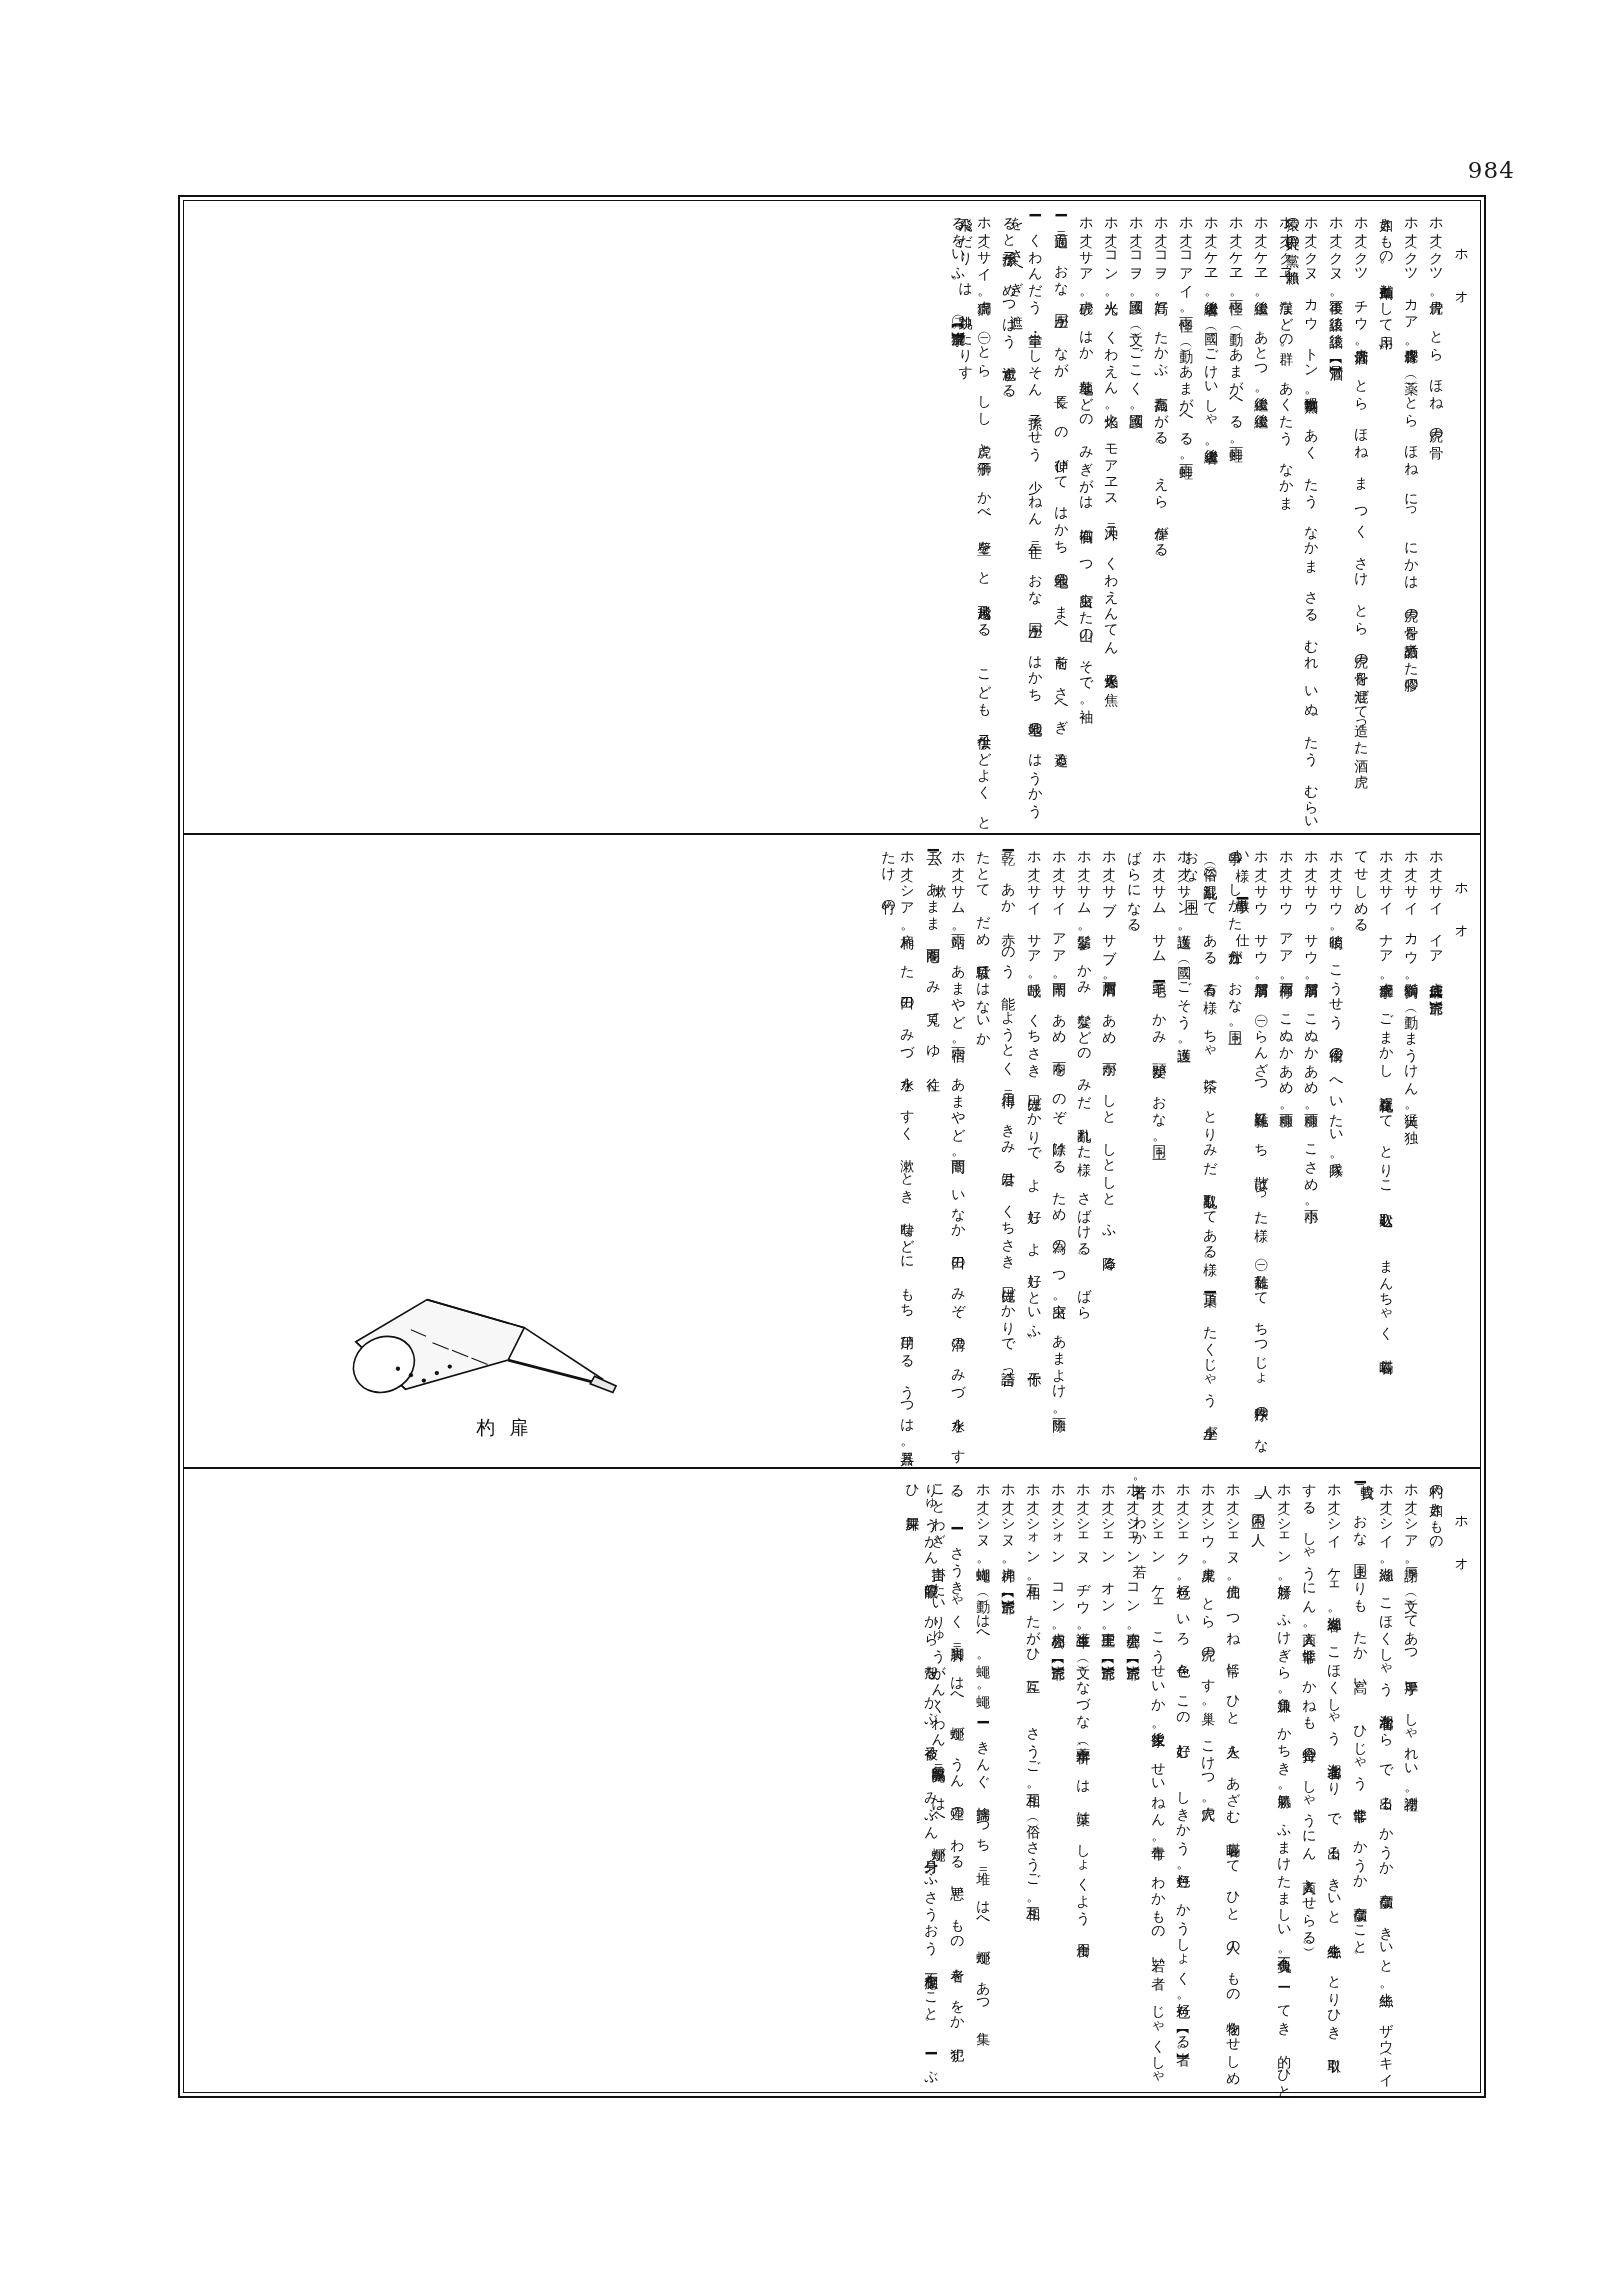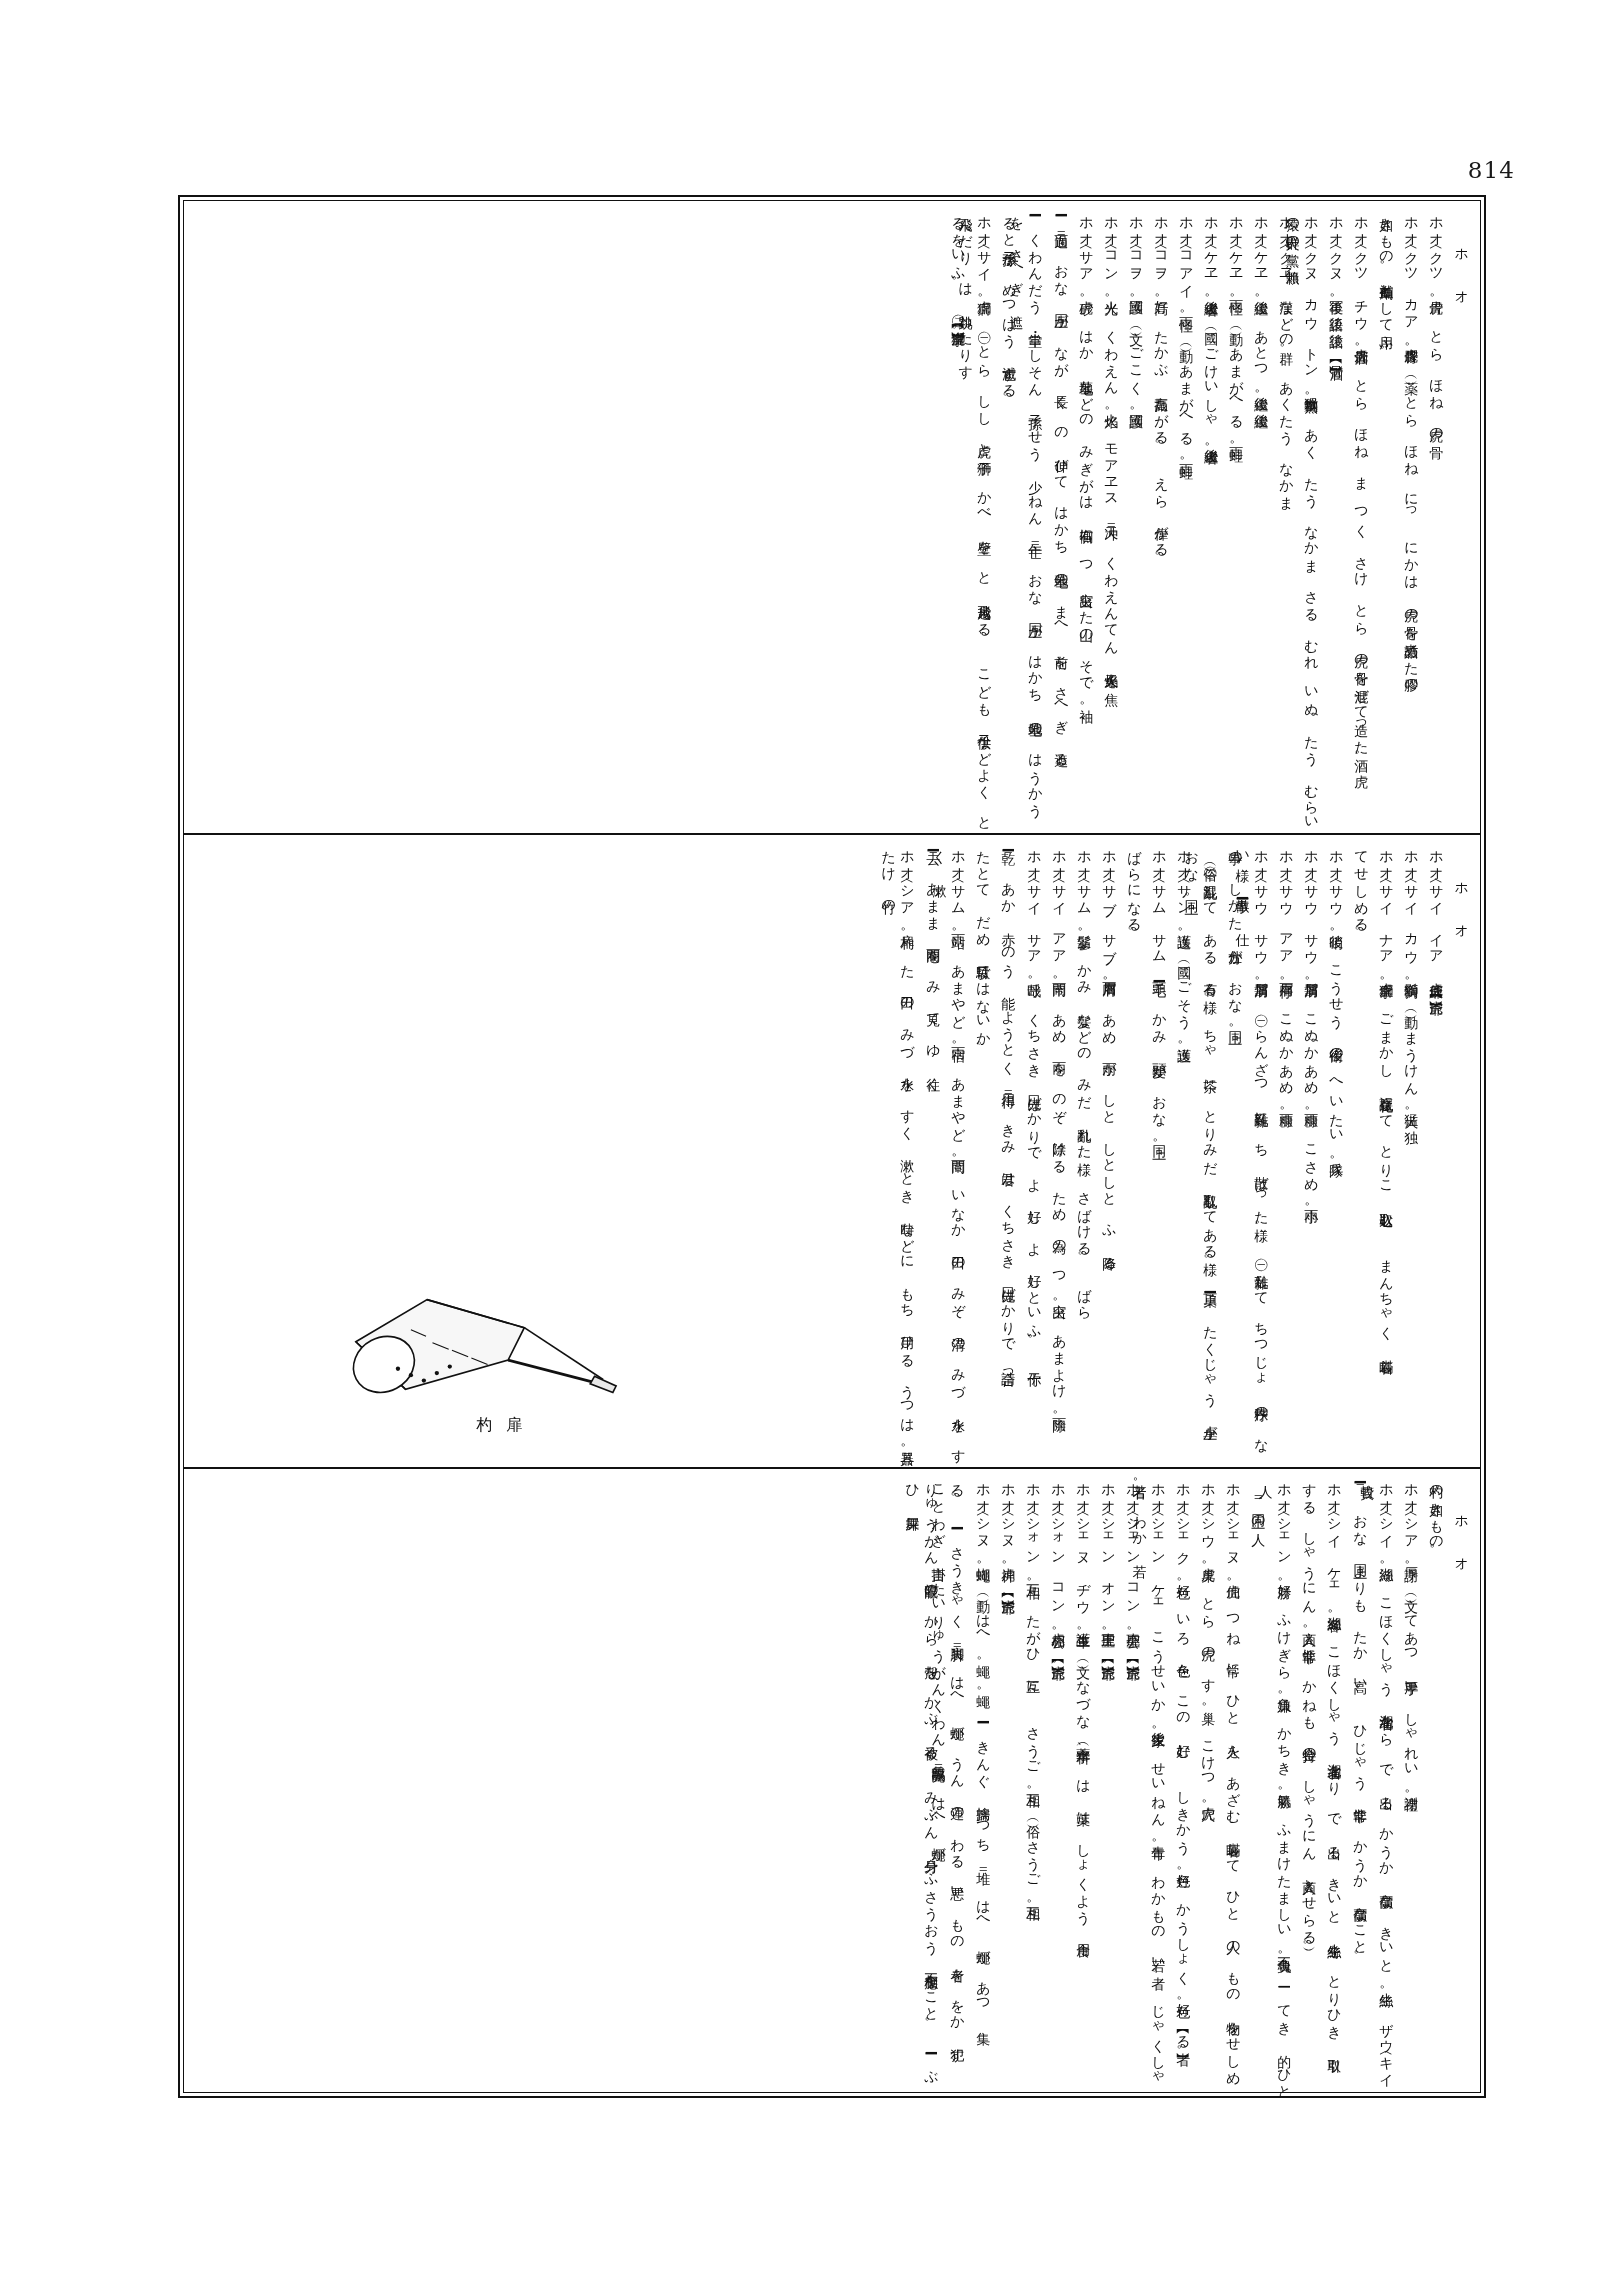--- a/index.html
+++ b/index.html
@@ -98,31 +98,31 @@
     top: 443px;
     width: 281px;
     height: 162px;
   }
   .figure svg { display: block; }
   .figure-caption {
     position: absolute;
     left: 292px;
     top: 580px;
     writing-mode: horizontal-tb;
-    font-size: 16px;
+    font-size: 19px;
     letter-spacing: 14px;
     color: #111;
   }
 </style>
 </head>
 <body>
 
 <div class="page">
 
-  <div class="page-number">814</div>
+  <div class="page-number">984</div>
 
   <div class="frame">
     <div class="frame-inner">
 
       <div class="band b1">
         <div class="cols">
           <div class="rubric">ホ オ</div>
           <div class="col">ホオ〈クツ　虎骨。　とら　ほね　虎の骨。</div>
           <div class="col">ホオ〈クツ　カア　虎骨膠。　（薬）　とら　ほね　にっ　にかは　虎の骨を煮詰めた膠の</div>
           <div class="col">如きもの。補血劑として用ふ。</div>

